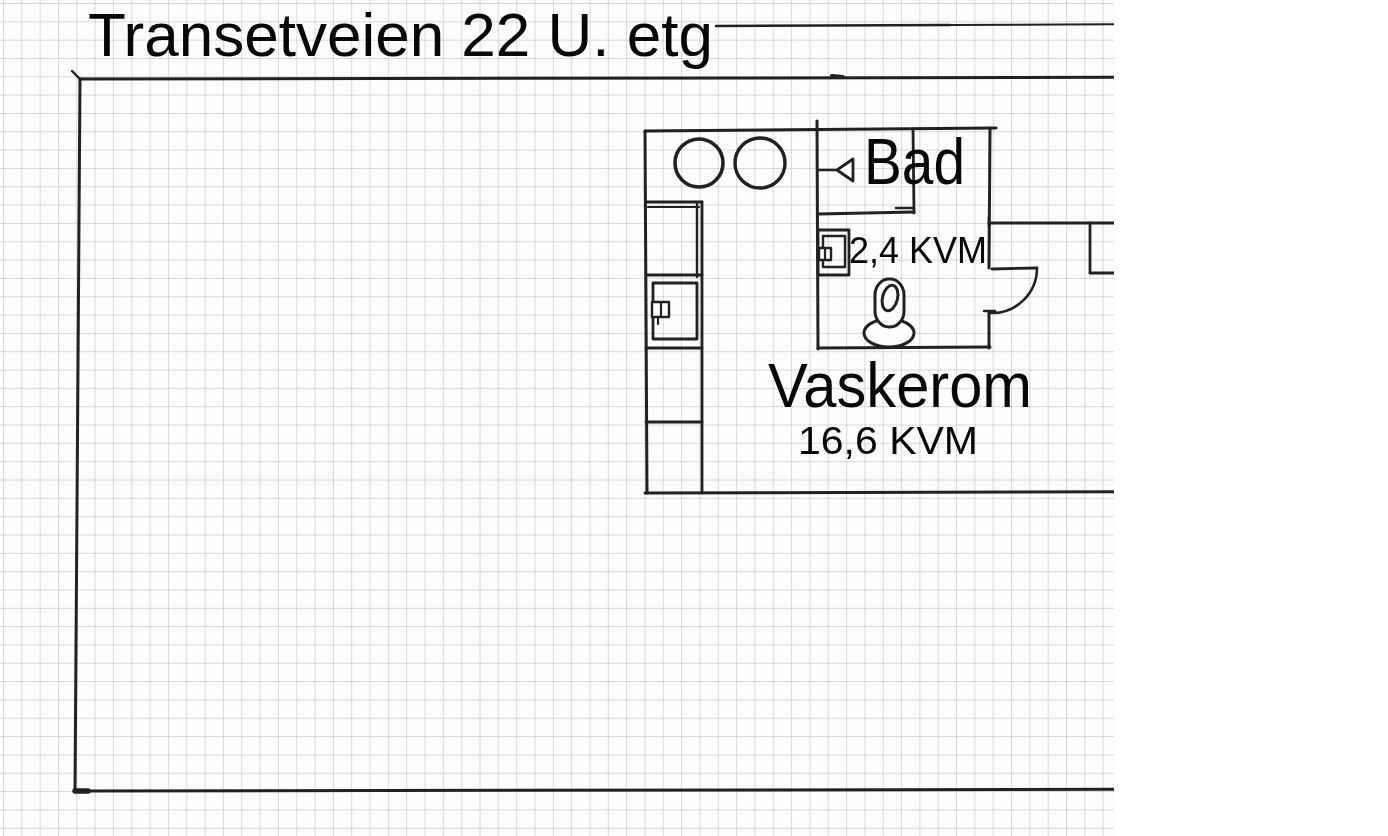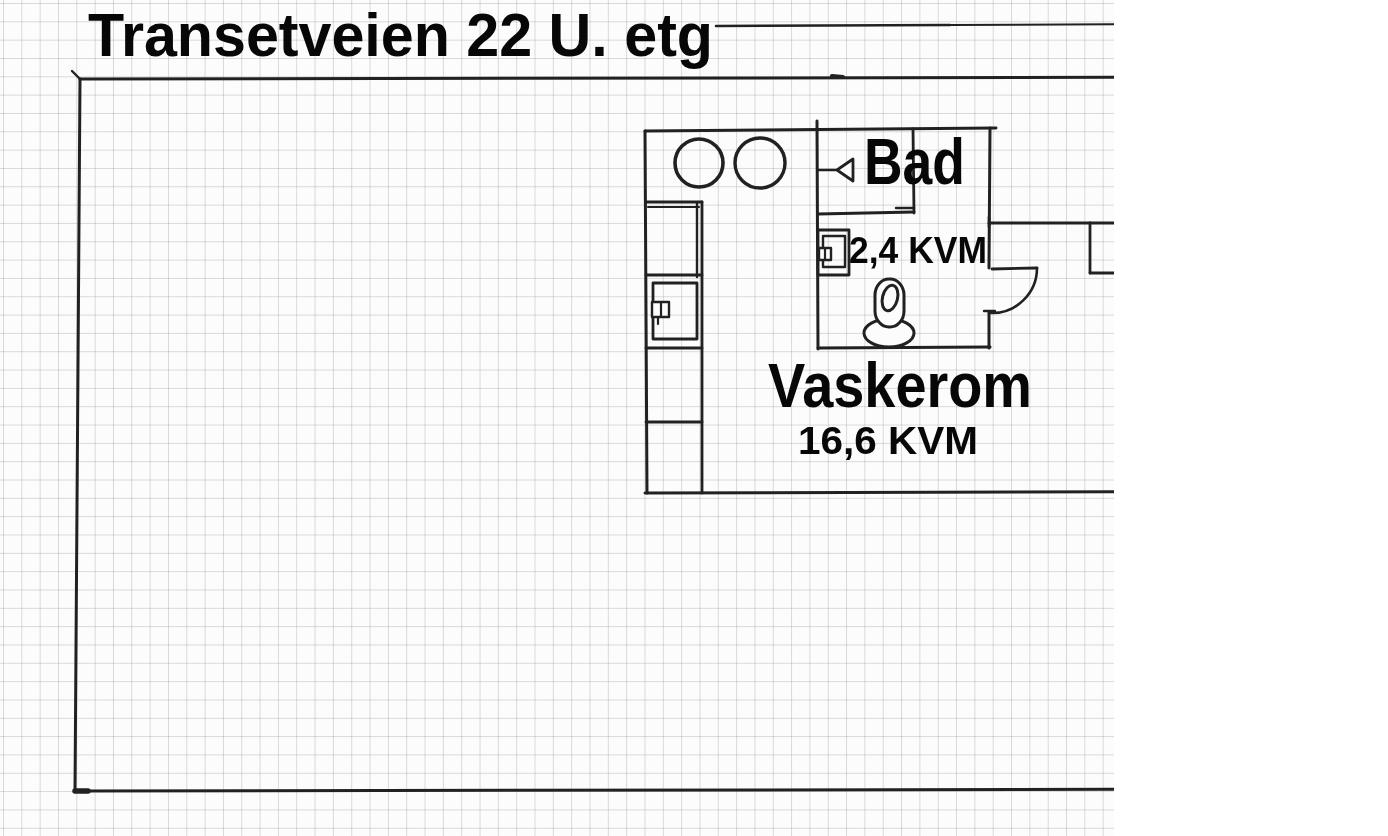--- a/index.html
+++ b/index.html
@@ -7,21 +7,20 @@
     position:relative;
     width:1114px;height:836px;
     background-color:#fcfcfc;
     background-image:
       linear-gradient(to right, rgba(140,140,140,.32) 1px, transparent 1px),
       linear-gradient(to bottom, rgba(140,140,140,.32) 1px, transparent 1px);
     background-size:18.33px 18.33px;
     background-position:3px 3px;
     overflow:hidden;
     font-family:"Liberation Sans", sans-serif;
-    font-weight:bold;
   }
   svg{position:absolute;left:0;top:0;}
   .ink{stroke:#212121;fill:none;stroke-linecap:round;stroke-linejoin:round;}
   .paperfill{fill:#fcfcfc;}
   text{fill:#070707;font-family:"Liberation Sans","DejaVu Sans",sans-serif;}
 </style>
 </head>
 <body>
 
 <div class="page">

